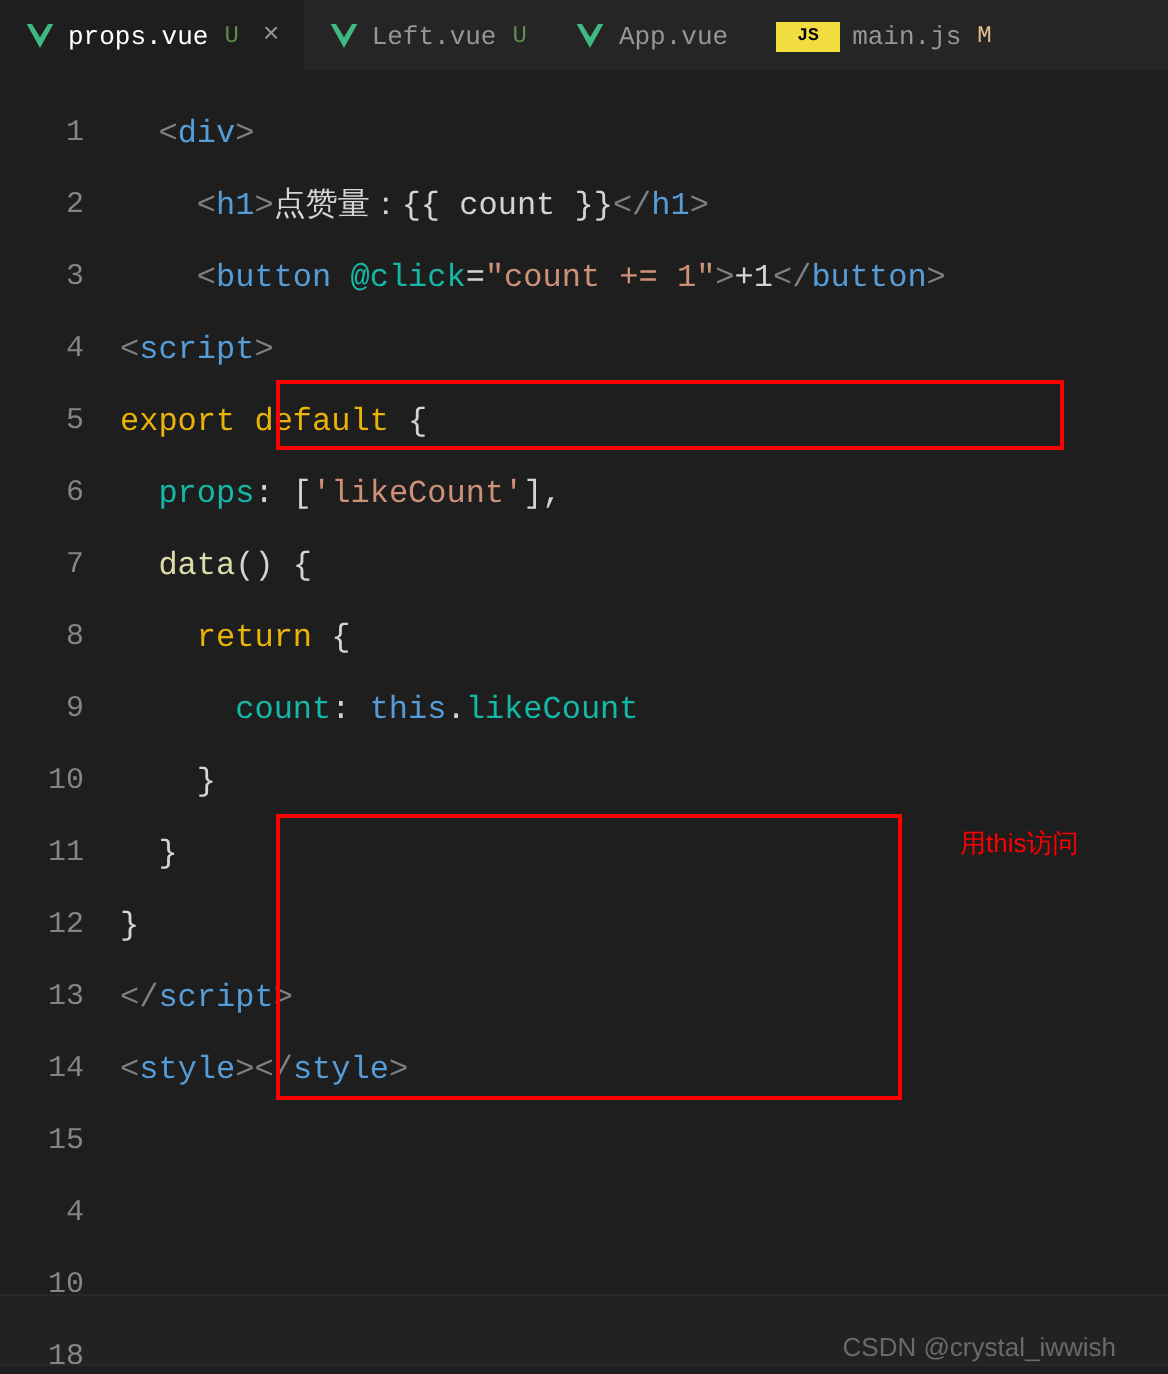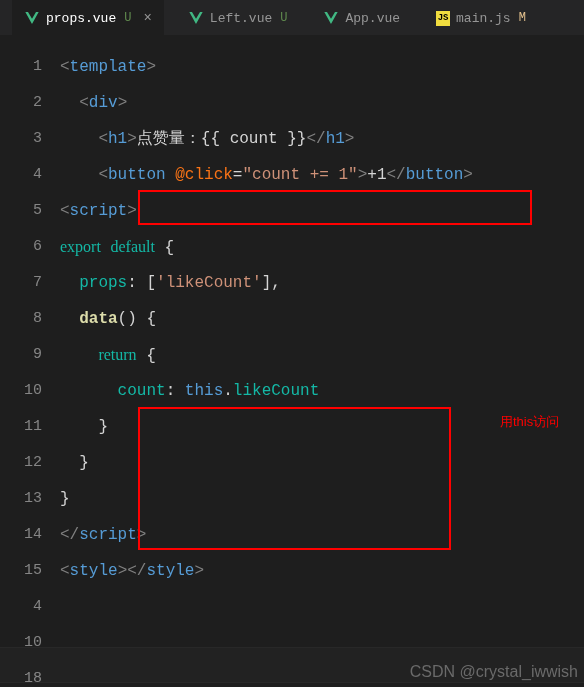--- a/index.html
+++ b/index.html
@@ -20,29 +20,28 @@
     }
     .tab {
       display: flex;
       align-items: center;
       padding: 18px 12px;
       color: #969696;
       cursor: pointer;
       gap: 6px;
       position: relative;
       font-size: 13px;
-      margin-left: 12px;
     }
     .tab.active {
       background: #1e1e1e;
       color: #ffffff;
     }
     .tab-icon { width: 16px; height: 16px; display: flex; align-items: center; justify-content: center; }
     .vue-icon svg { fill: #41b883; }
-    .js-icon { background: #f1dd3f; color: #000; font-size: 9px; font-weight: bold; display: flex; align-items: center; justify-content: center; width: 14px; height: 15px; }
+    .js-icon { background: #f1dd3f; color: #000; font-size: 9px; font-weight: bold; display: flex; align-items: center; justify-content: center; width: 32px; height: 15px; }
     .tab-status { font-size: 12px; margin-left: 2px; }
     .status-u { color: #608b4e; }
     .status-m { color: #e2c08d; }
     .tab-close { color: #969696; margin-left: 6px; font-size: 14px; }
     .editor {
       display: flex;
       height: calc(100% - 35px);
     }
     .gutter {
       width: 60px;
@@ -58,48 +57,48 @@
       position: relative;
     }
     .line {
       height: 36px;
       line-height: 36px;
       white-space: pre;
     }
     .gutter .line { font-size: 15px; }
     .tag { color: #808080; }
     .tag-name { color: #569cd6; }
-    .attr { color: #f97316; font-family: Liberation Mono, monospace; }
+    .attr { color: #14b8a6; font-family: Liberation Mono, monospace; }
     .string { color: #ce9178; }
-    .keyword { color: #14b8a6; font-family: Liberation Serif, serif; }
+    .keyword { color: #eab308; }
     .kw-blue { color: #569cd6; }
-    .func { color: #dcdcaa; font-weight: bold; }
+    .func { color: #dcdcaa; }
     .prop { color: #14b8a6; }
     .text { color: #d4d4d4; }
     .brace { color: #d4d4d4; }
     .red-box {
       position: absolute;
       border: 2px solid #ff0000;
       pointer-events: none;
     }
     .box1 { left: 78px; top: 155px; width: 394px; height: 35px; }
     .box2 { left: 78px; top: 372px; width: 313px; height: 143px; }
     .annotation {
       position: absolute;
       color: #ff0000;
       font-size: 13px;
       font-family: 'Microsoft YaHei', sans-serif;
     }
-    .annot1 { left: 440px; top: 378px; }
+    .annot1 { left: 420px; top: 378px; }
     .watermark {
       position: absolute;
       bottom: 6px;
-      right: 6px;
+      right: 26px;
       color: #6a6a6a;
-      font-size: 16px;
+      font-size: 13px;
       font-family: Arial, sans-serif;
     }
     .cursor-line {
       position: absolute;
       left: -60px;
       right: 0;
       height: 36px;
       background: rgba(255,255,255,0.02);
       border-top: 1px solid #282828;
       border-bottom: 1px solid #282828;
@@ -160,21 +159,20 @@
     <div class="line">13</div>
     <div class="line">14</div>
     <div class="line">15</div>
     <div class="line">4</div>
     <div class="line">10</div>
     <div class="line">18</div>
   </div>
   <div class="code">
     <div class="cursor-line" style="top:612px"></div>
 
-    <div class="line"><span class="tag">&lt;</span><span class="tag-name">template</span><span class="tag">&gt;</span></div>
     <div class="line">  <span class="tag">&lt;</span><span class="tag-name">div</span><span class="tag">&gt;</span></div>
     <div class="line">    <span class="tag">&lt;</span><span class="tag-name">h1</span><span class="tag">&gt;</span><span class="text">点赞量：{{ count }}</span><span class="tag">&lt;/</span><span class="tag-name">h1</span><span class="tag">&gt;</span></div>
     <div class="line">    <span class="tag">&lt;</span><span class="tag-name">button</span> <span class="attr">@click</span><span class="text">=</span><span class="string">"count += 1"</span><span class="tag">&gt;</span><span class="text">+1</span><span class="tag">&lt;/</span><span class="tag-name">button</span><span class="tag">&gt;</span></div>
     <div class="line"><span class="tag">&lt;</span><span class="tag-name">script</span><span class="tag">&gt;</span></div>
     <div class="line"><span class="keyword">export</span> <span class="keyword">default</span> <span class="brace">{</span></div>
     <div class="line">  <span class="prop">props</span><span class="text">: </span><span class="brace">[</span><span class="string">'likeCount'</span><span class="brace">]</span><span class="text">,</span></div>
     <div class="line">  <span class="func">data</span><span class="brace">()</span> <span class="brace">{</span></div>
     <div class="line">    <span class="keyword">return</span> <span class="brace">{</span></div>
     <div class="line">      <span class="prop">count</span><span class="text">: </span><span class="kw-blue">this</span><span class="text">.</span><span class="prop">likeCount</span></div>
     <div class="line">    <span class="brace">}</span></div>

